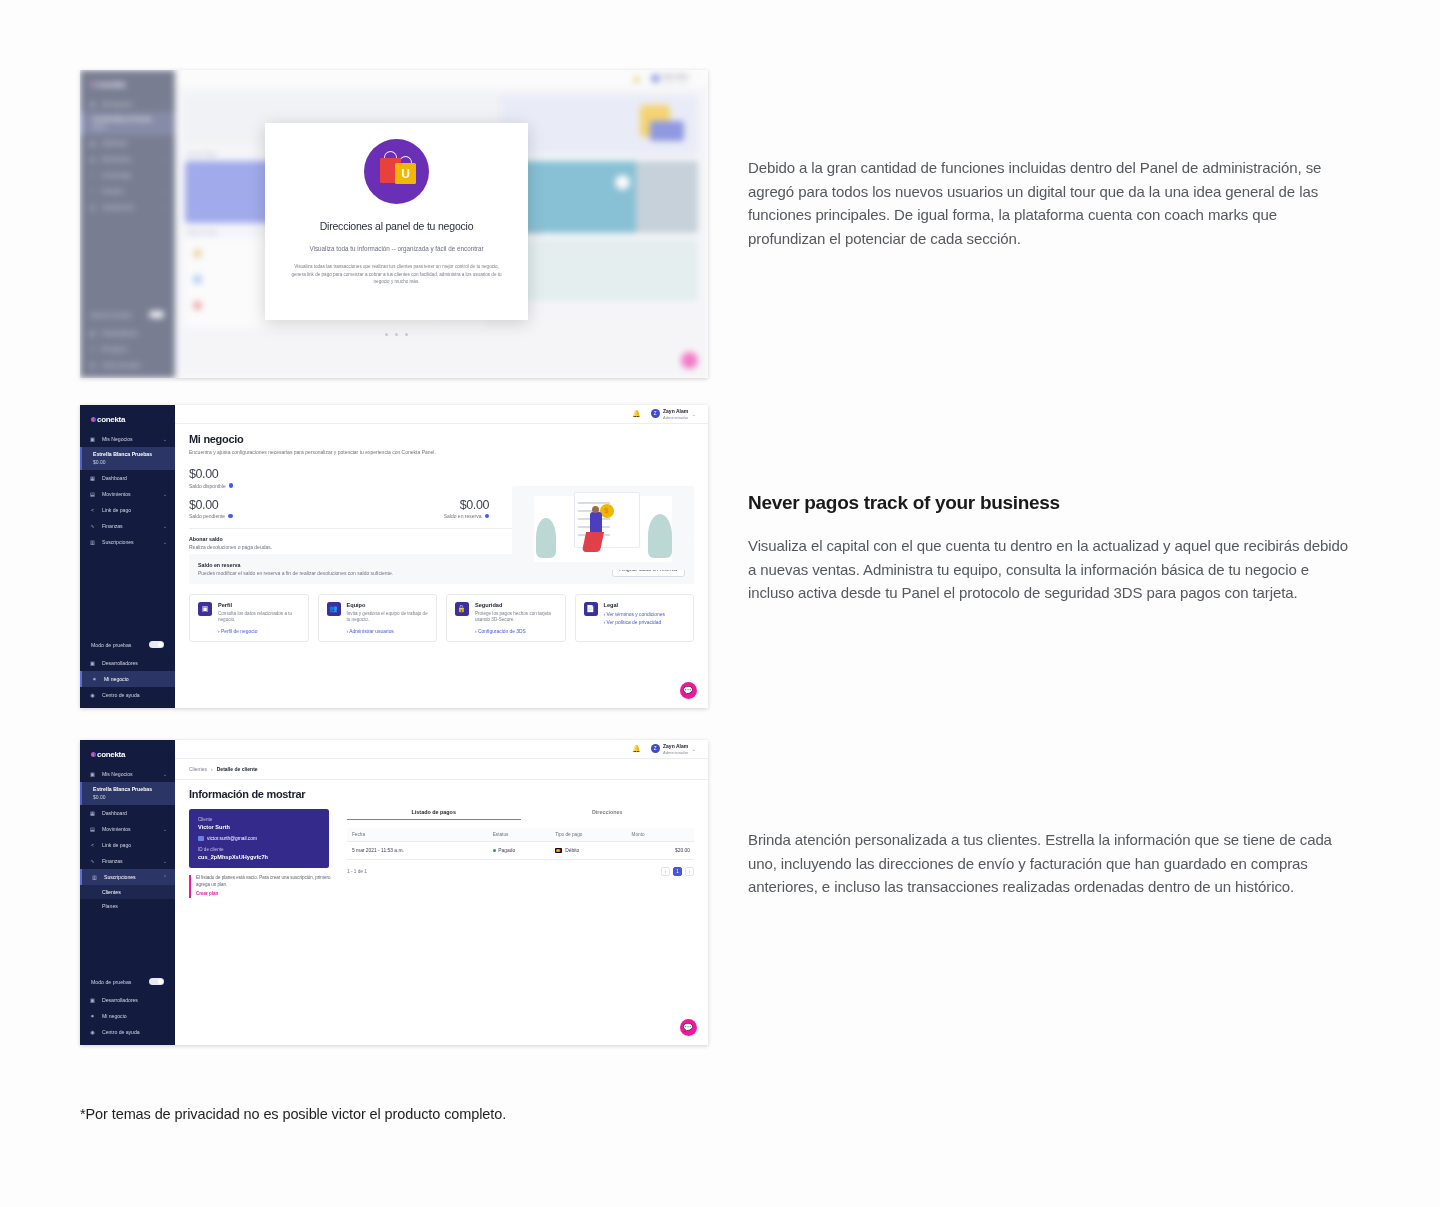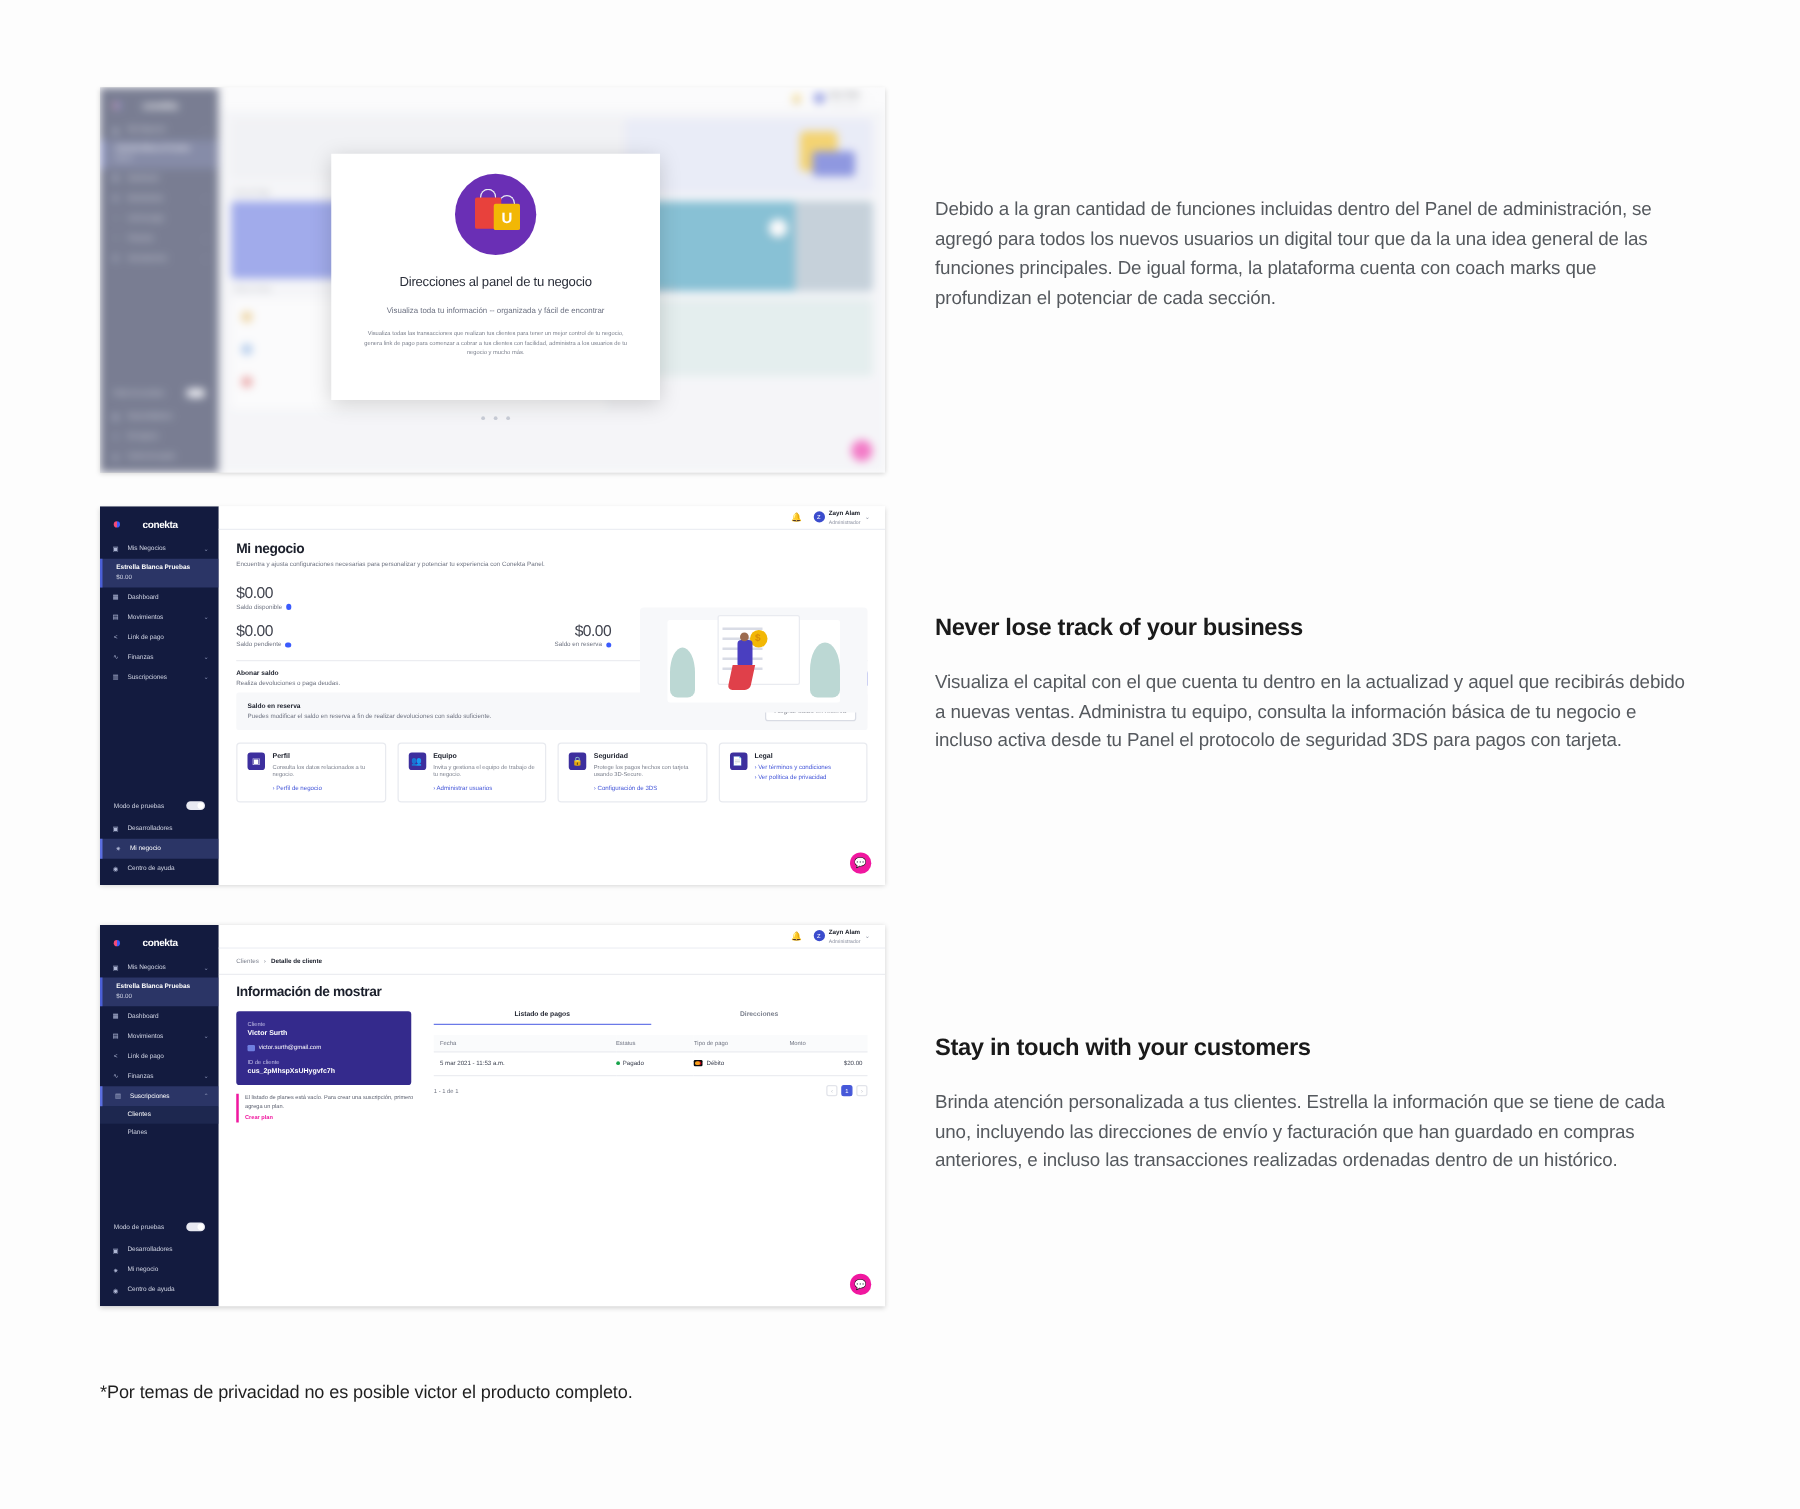--- a/index.html
+++ b/index.html
@@ -40,21 +40,21 @@
   #shot-2 { top: 405px; height: 303px; }
   #shot-3 { top: 740px; height: 305px; }
 
   
   .sb {
     position: absolute; left: 0; top: 0; bottom: 0; width: 95px;
     background: #131b3f; color: #cfd3e2;
     font-size: 5.2px; padding-top: 6px;
   }
   .sb-logo {
-    display: flex; align-items: center; gap: 18px;
+    display: flex; align-items: center; gap: 1px;
     padding: 4px 0 7px 11px; font-size: 8px; font-weight: 700;
     color: #fff; letter-spacing: -0.3px;
   }
   .sb-logo .dot {
     width: 5px; height: 5px; border-radius: 50%;
     background: linear-gradient(90deg,#f34b77 50%,#3b5bfd 50%);
     display:inline-block;
   }
   .sb-row {
     display: flex; align-items: center; gap: 6px;
@@ -255,25 +255,24 @@
   .bg-circ  { position:absolute; border-radius:50%; background:#fff;
               box-shadow:0 1px 3px rgba(0,0,0,.2); }
 </style>
 </head>
 <body>
 
 <div class="copy-block" id="copy-0">
   <div class="copy-body">Debido a la gran cantidad de funciones incluidas dentro del Panel de administración, se agregó para todos los nuevos usuarios un digital tour que da la una idea general de las funciones principales. De igual forma, la plataforma cuenta con coach marks que profundizan el potenciar de cada sección.</div>
 </div>
 <div class="copy-block" id="copy-1">
-  <div class="copy-title">Never lose track of your business</div>
+  <div class="copy-title">Never pagos track of your business</div>
   <div class="copy-body">Visualiza el capital con el que cuenta tu dentro en la actualizad y aquel que recibirás debido a nuevas ventas. Administra tu equipo, consulta la información básica de tu negocio e incluso activa desde tu Panel el protocolo de seguridad 3DS para pagos con tarjeta.</div>
 </div>
 <div class="copy-block" id="copy-2">
-  <div class="copy-title">Stay in touch with your customers</div>
   <div class="copy-body">Brinda atención personalizada a tus clientes. Estrella la información que se tiene de cada uno, incluyendo las direcciones de envío y facturación que han guardado en compras anteriores, e incluso las transacciones realizadas ordenadas dentro de un histórico.</div>
 </div>
 <div class="footnote">*Por temas de privacidad no es posible victor el producto completo.</div>
 
 <div class="shot" id="shot-1">
   <div class="blurwrap">
     <div class="sb">
       <div class="sb-logo">
         <span class="dot"></span>
         <span>conekta</span>

